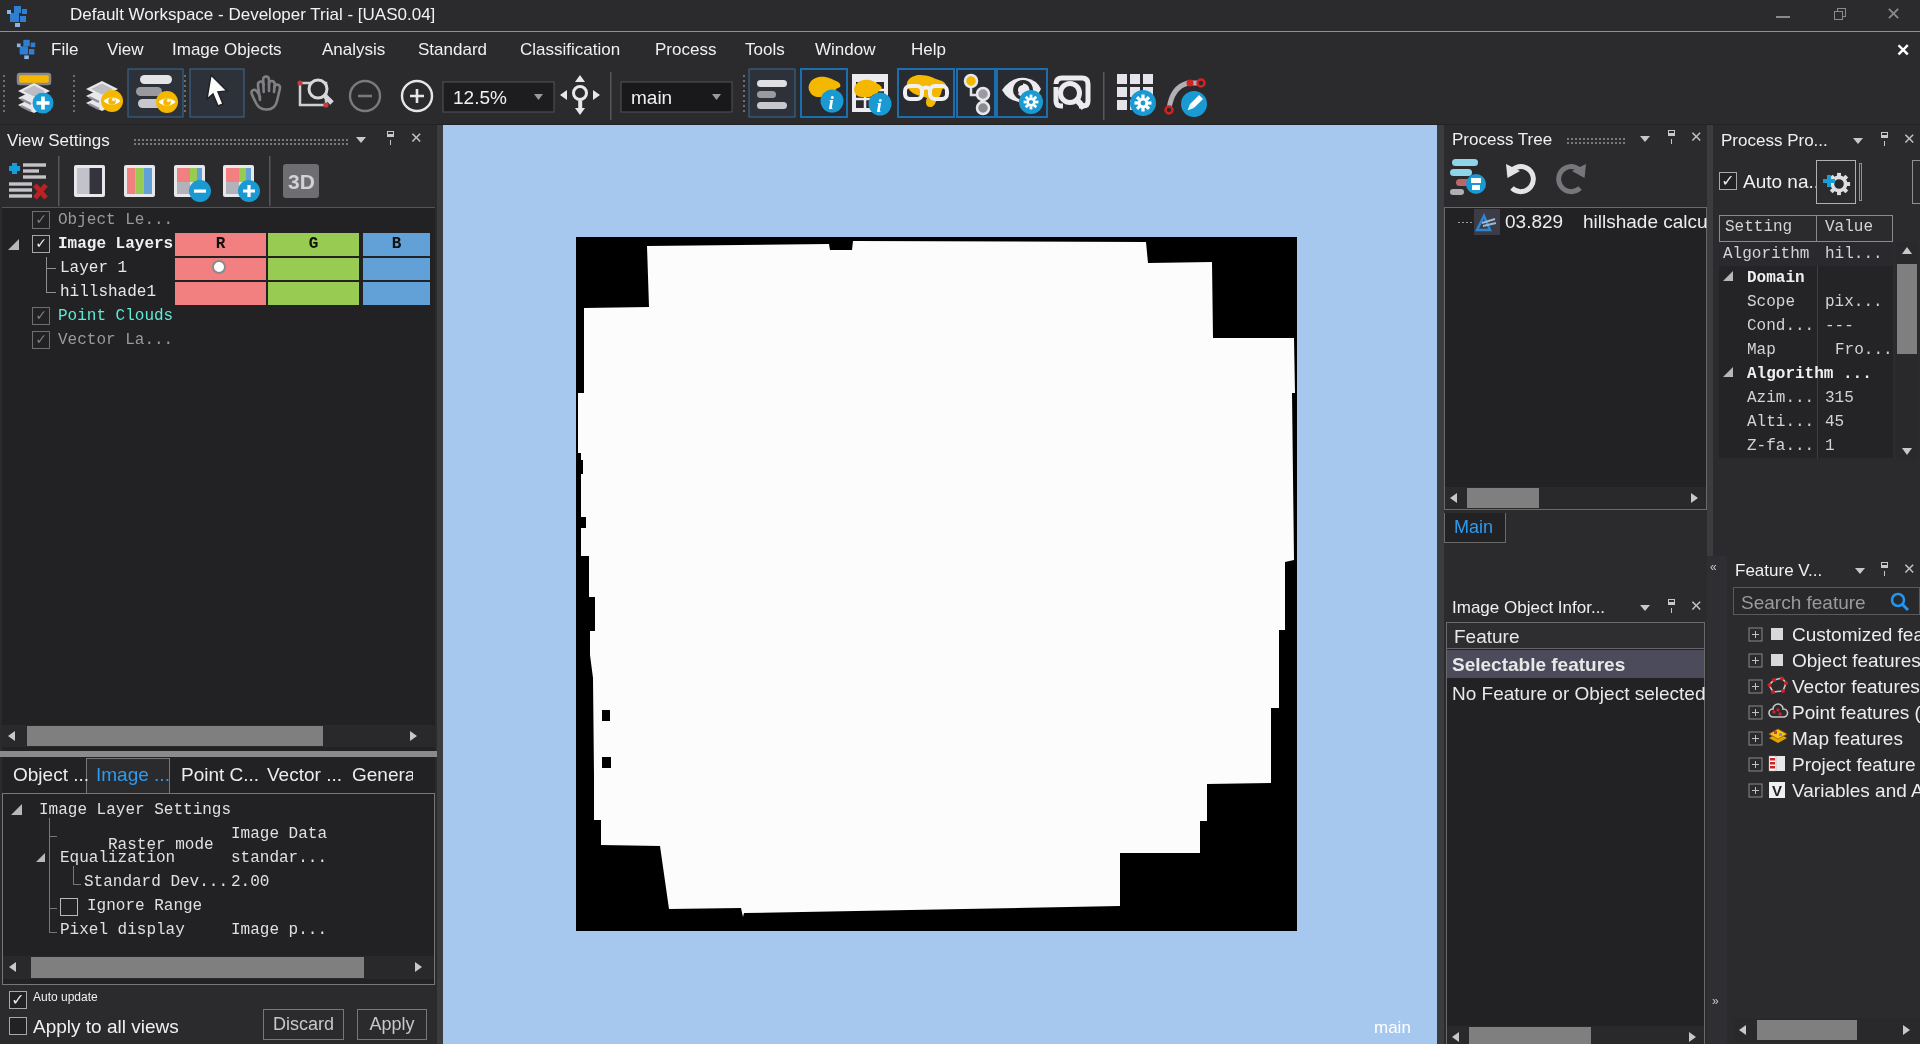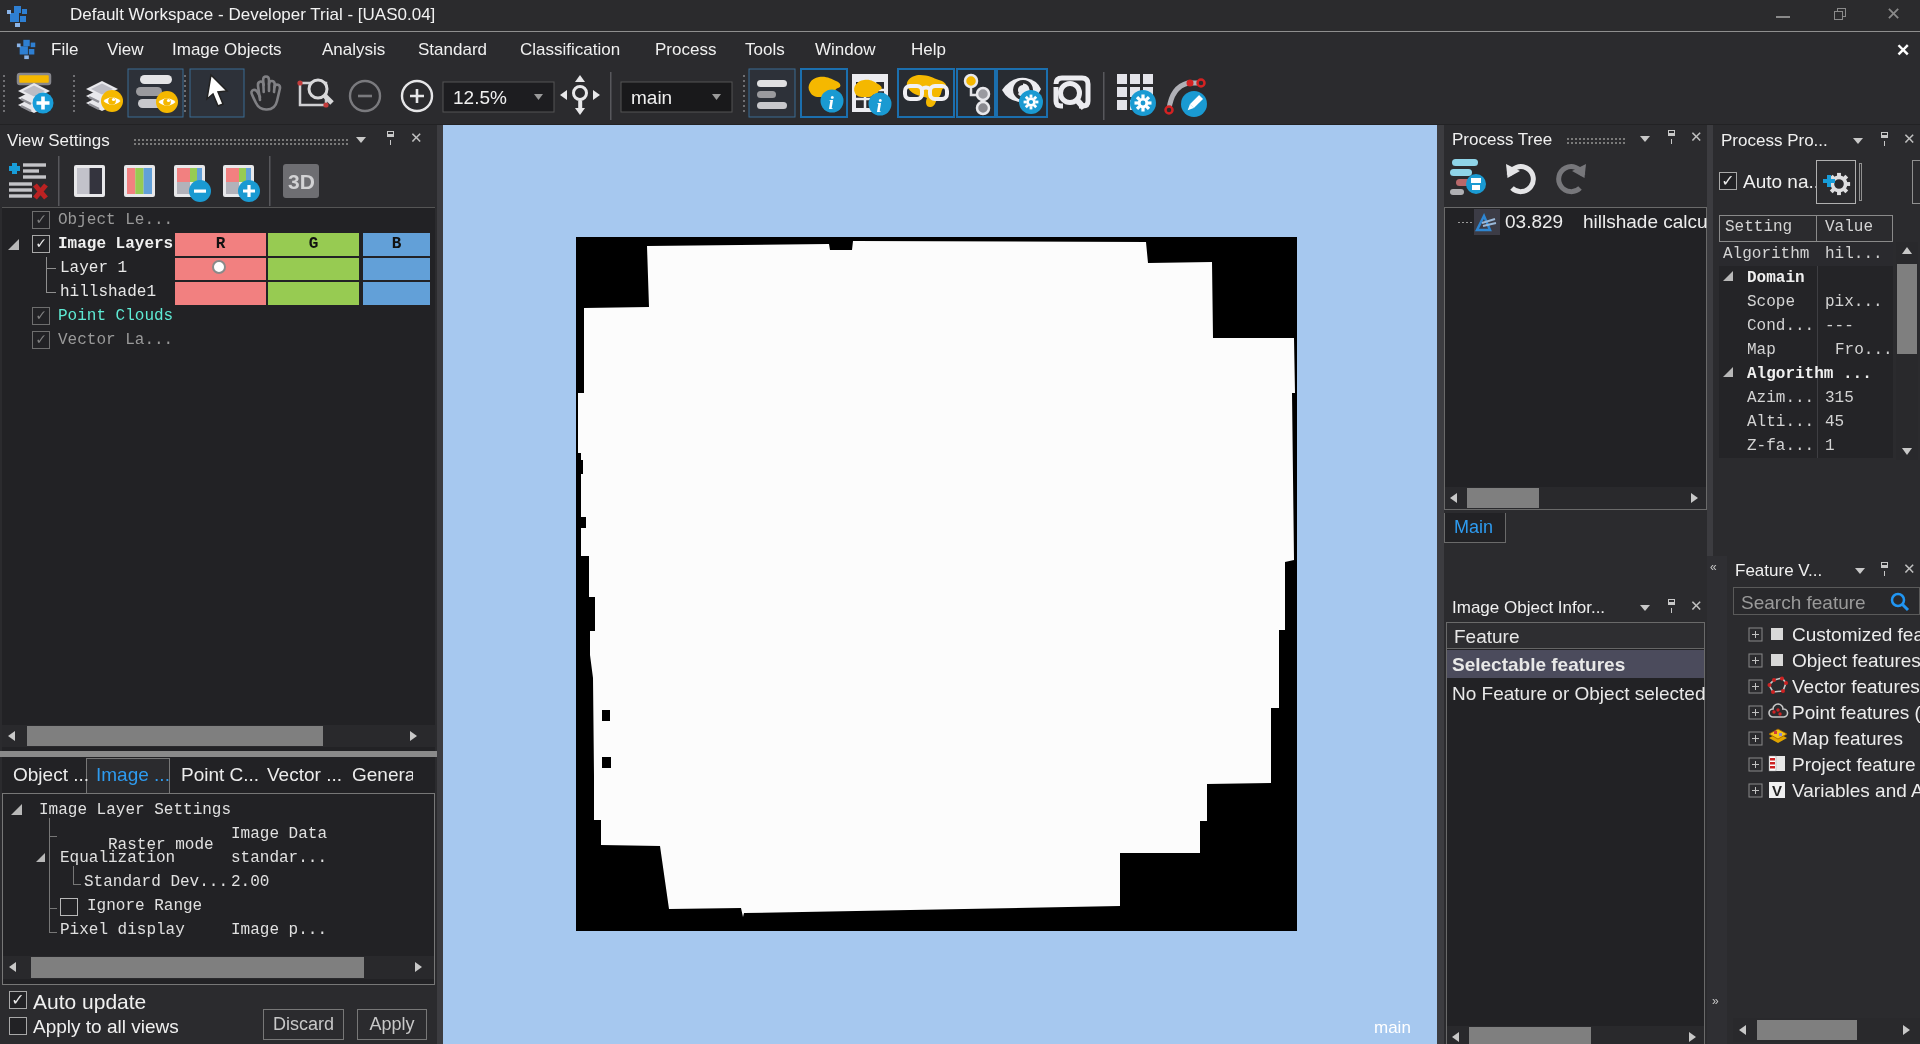--- a/index.html
+++ b/index.html
@@ -446,21 +446,21 @@
     <span class="abs" style="left:57px;top:127px;">Pixel display</span>
       <span class="abs" style="left:228px;top:127px;">Image p...</span>
     <div class="sb" style="left:0px;top:162px;width:431px;height:23px;">
       <div class="arrL" style="left:6px;top:6px;"></div>
       <div class="thumb" style="left:28px;top:1px;width:333px;height:21px;"></div>
       <div class="arrR" style="left:412px;top:6px;"></div>
     </div>
   </div>
 
   <div class="cb" style="left:9px;top:866px;">✓</div>
-  <div class="abs" style="left:33px;top:865px;font-size:21px;color:#f0f0f0;">Auto update</div>
+  <div class="abs" style="left:33px;top:865px;font-size:12px;color:#f0f0f0;">Auto update</div>
   <div class="cb" style="left:9px;top:892px;"></div>
   <div class="abs" style="left:33px;top:891px;font-size:19px;color:#f0f0f0;">Apply to all views</div>
   <div class="abs" style="left:263px;top:884px;width:81px;height:31px;border:1px solid #777;color:#c8c8c8;font-size:18px;text-align:center;line-height:29px;">Discard</div>
   <div class="abs" style="left:357px;top:884px;width:70px;height:31px;border:1px solid #777;color:#c8c8c8;font-size:18px;text-align:center;line-height:29px;">Apply</div>
 </div>
 
 <div class="abs" style="left:437px;top:125px;width:6px;height:919px;background:#3c3c40;"></div>
 
 <div class="abs" style="left:443px;top:125px;width:994px;height:919px;background:#a6c8ef;"></div>
 <svg class="abs" style="left:443px;top:125px;" width="994" height="919" viewBox="0 0 994 919">

